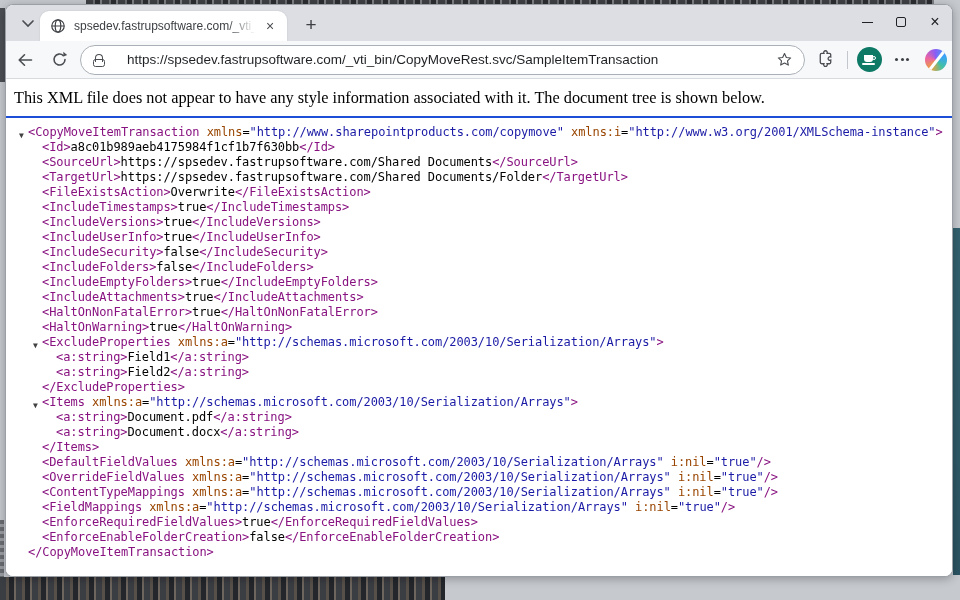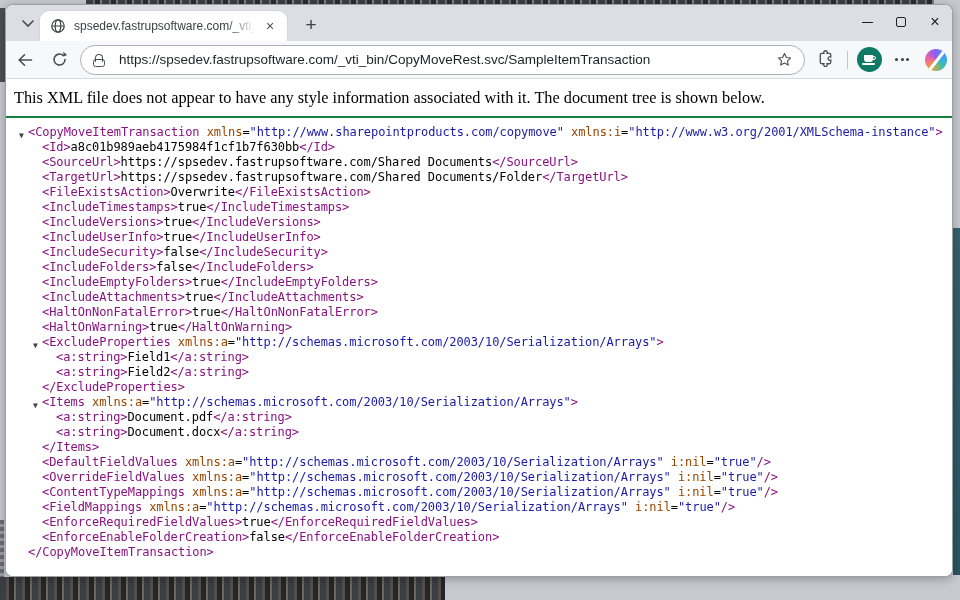--- a/index.html
+++ b/index.html
@@ -43,42 +43,42 @@
   .wc-min-glyph { width:11px; height:0; border-top:1.4px solid #202124; }
   .wc-max-glyph { width:10px; height:10px; border:1.2px solid #202124; border-radius:2px; }
   .wc-close-glyph { font-size:16px; color:#202124; line-height:1; }
 
   
   .toolbar { position:absolute; left:0; top:36px; width:100%; height:38px; background:#f7f8fa;
     border-bottom:1px solid #d7dade; display:flex; align-items:center; }
   .navbtn { width:30px; height:30px; display:flex; align-items:center; justify-content:center; margin-left:4px; }
   .urlbar { position:relative; margin-left:6px; width:725px; height:30px; background:#fff;
     border:1px solid #aab0b6; border-radius:15px; display:flex; align-items:center; padding:0 8px 0 12px; }
-  .url-text { font-size:13.5px; color:#1f2124; margin-left:8px; white-space:nowrap; overflow:hidden; flex:1;padding-left:6px; }
+  .url-text { font-size:13.5px; color:#1f2124; margin-left:16px; white-space:nowrap; overflow:hidden; flex:1;padding-left:6px; }
   .lock { position:relative; width:12px; height:14px; margin-top:2px; }
   .lock-arc { position:absolute; left:2px; top:0; width:8px; height:8px; border:1.5px solid #4b4e52;
     border-radius:50% 50% 0 0; border-bottom:none; }
   .lock-body { position:absolute; left:0; top:5px; width:12px; height:8px; border:1.5px solid #4b4e52; border-radius:2.5px; }
   .star-btn { width:24px; height:24px; display:flex; align-items:center; justify-content:center; }
   .tool-icon { width:28px; height:28px; display:flex; align-items:center; justify-content:center; margin-left:6px; }
   .divider { width:1px; height:18px; background:#c3c7cc; margin-left:8px; }
   .avatar { width:25px; height:25px; border-radius:50%; margin-left:9px; position:relative; }
   .cup-body { position:absolute; left:7px; top:8px; width:9px; height:7px; background:#fff; border-radius:0 0 3px 3px; }
   .cup-handle { position:absolute; left:15px; top:9px; width:4px; height:4px; border:1.5px solid #fff; border-radius:50%; }
   .cup-saucer { position:absolute; left:5px; top:16px; width:13px; height:2px; background:#fff; border-radius:2px; }
   .dots { display:flex; gap:2.5px; align-items:center; }
   .dots i { width:3px; height:3px; border-radius:50%; background:#3c3f43; }
   .copilot { width:22px; height:22px; border-radius:50%; margin-left:9px; position:relative; overflow:hidden;
     background:conic-gradient(from 210deg at 50% 50%, #e8a33d, #ec64a2, #8a5cf5, #3aa3f7, #41c1a5, #e8a33d); }
   .copilot i { position:absolute; left:9.5px; top:-2px; width:3px; height:28px; background:#fff; transform:rotate(38deg); }
 
   
   .content { position:absolute; left:0; top:74px; width:100%; height:499px; background:#fff; overflow:hidden; }
   .notice { font-family:"Liberation Serif", serif; font-size:16.3px; color:#000;
-    padding:9px 8px 8px 8px; border-bottom:2px solid #15803d; }
+    padding:9px 8px 8px 8px; border-bottom:2px solid #1d4ed8; }
   .xmltree { font-family:"DejaVu Sans Mono", monospace; font-size:12px; line-height:15px;
     letter-spacing:-0.08px; padding:7px 0 0 13px; white-space:pre; }
   .xline { position:relative; }
   .arrow { position:absolute; top:3px; font-size:8px; color:#424242; letter-spacing:0; }
   .c-t { color:var(--c-tag,#881280); }
   .c-a { color:var(--c-attr,#994500); }
   .c-v { color:var(--c-val,#1a1aa6); }
   .c-x { color:var(--c-text,#000); }
 
   svg { display:block; }

